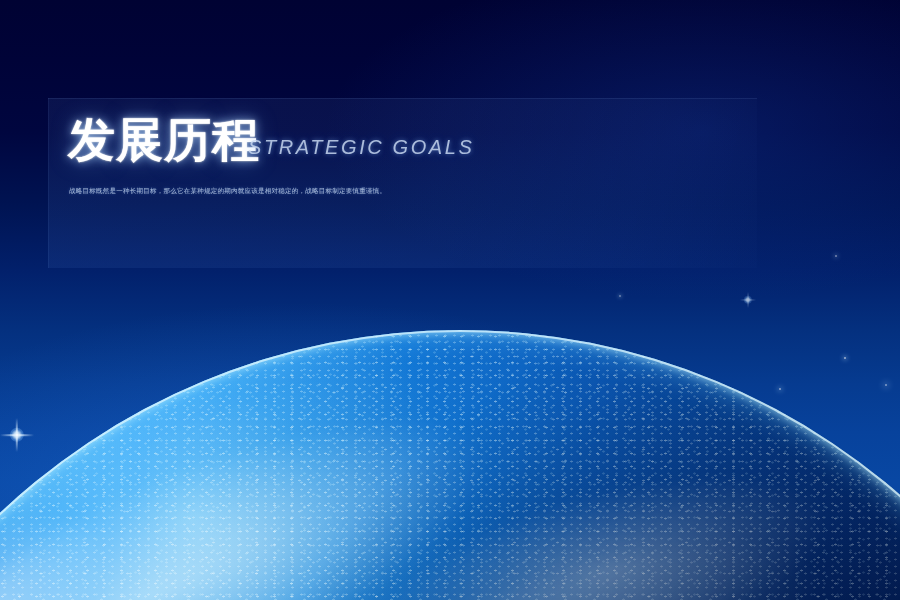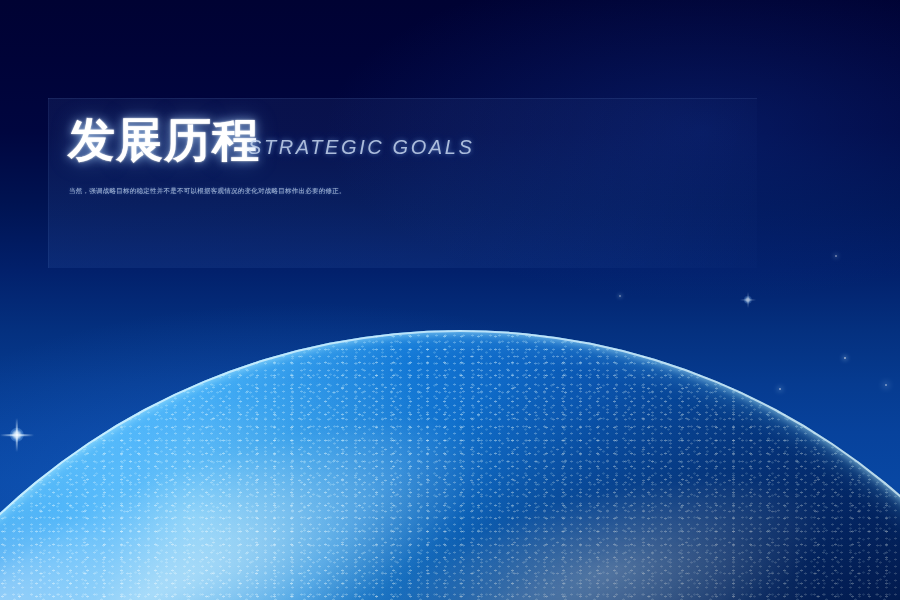--- a/index.html
+++ b/index.html
@@ -321,18 +321,18 @@
     <div class="earth-rim"></div>
   </div>
 
   <div class="panel">
 
     <div class="title-row">
       <span class="title-cn">发展历程</span><span class="title-en">STRATEGIC GOALS</span>
     </div>
 
     <div class="body-copy" id="body-copy">
-        <p>当然，强调战略目标的稳定性并不是不可以根据客观情况的变化对战略目标作出必要的修正。</p>
+        <p>战略目标既然是一种长期目标，那么它在某种规定的期内就应该是相对稳定的，战略目标制定要慎重谨慎。</p>
       </div>
 
   </div>
 
 </div>
 
 </body></html>

